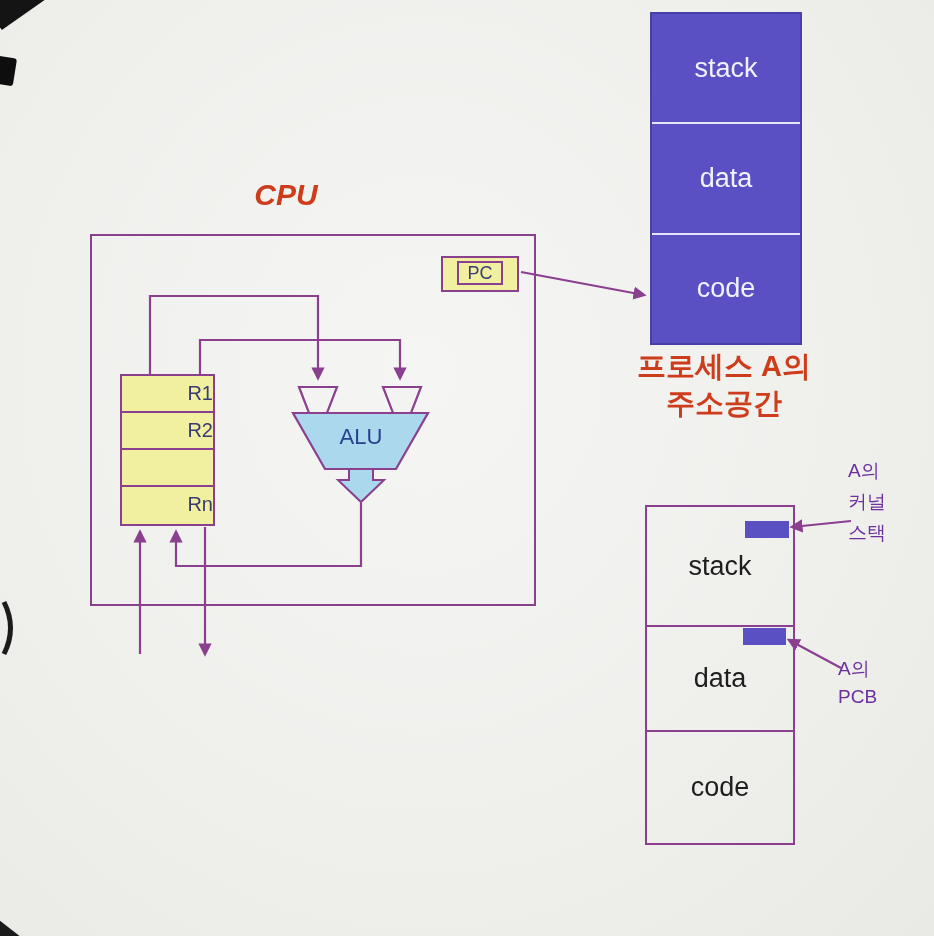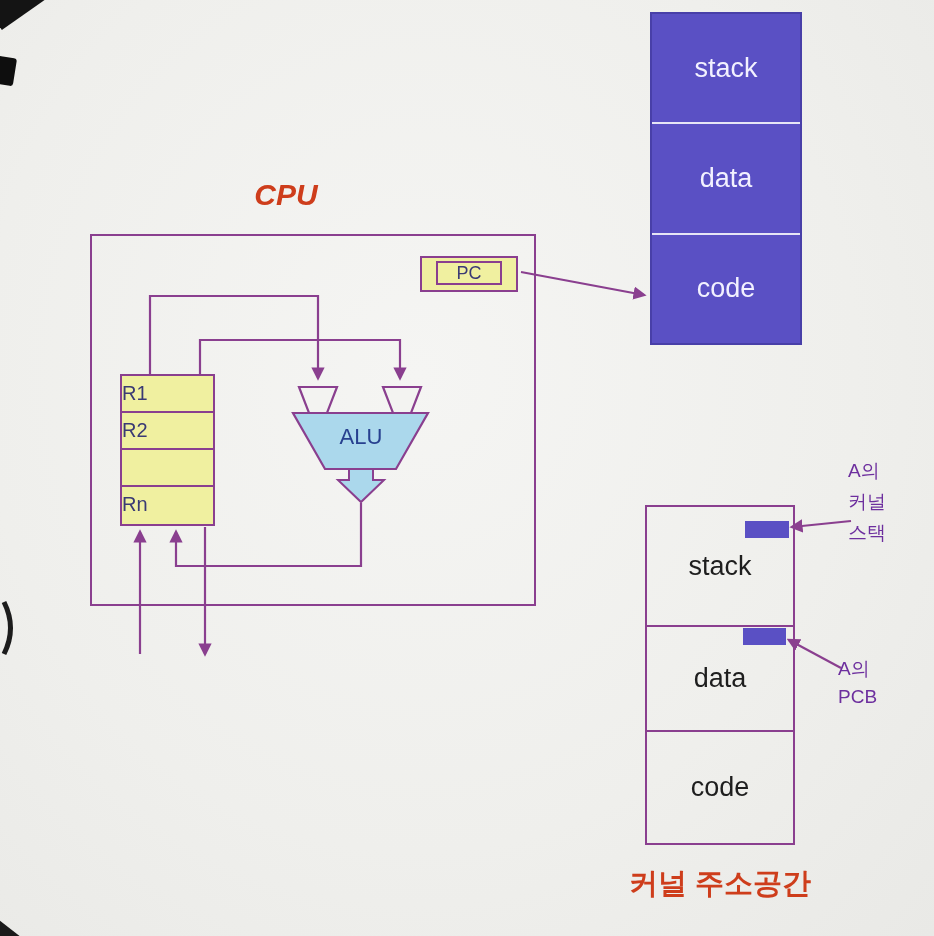--- a/index.html
+++ b/index.html
@@ -14,28 +14,28 @@
   .artifact { position:absolute; background:#141414; }
   .art-corner-tl { left:-12px; top:-14px; width:58px; height:30px; transform:rotate(-35deg); }
   .art-dash { left:-4px; top:57px; width:19px; height:28px; transform:rotate(9deg); border-radius:3px; background:#0e0e0e; }
   .art-corner-bl { left:-14px; bottom:-12px; width:34px; height:22px; transform:rotate(38deg); background:#1a1a1a; }
 
   
   .cpu-title { left:238px; top:178px; width:96px; text-align:center;
     font-size:30px; font-weight:bold; color:#ce3d1b; position:absolute;font-style:italic; }
   .cpu-box { position:absolute; left:90px; top:234px; width:446px; height:372px;
     border:2px solid #8a3f8f; }
-  .pc-box { position:absolute; left:420px; top:256px; width:98px; height:36px;
+  .pc-box { position:absolute; left:441px; top:256px; width:78px; height:36px;
     background:#f0f0a0; border:2px solid #8a3f8f; }
   .pc-inner { margin:3px 14px; height:24px; line-height:21px; text-align:center;
     border:2px solid #8a3f8f; font-size:18px; color:#3a3a74; background:#f0f0a0; }
 
   .reg-file { position:absolute; left:120px; top:374px; width:95px; height:152px;
     background:#f0f0a0; border:2px solid #8a3f8f; }
-  .reg-row { height:37px; line-height:34px; text-align:left; font-size:20px;
+  .reg-row { height:37px; line-height:34px; text-align:right; font-size:20px;
     color:#3a3a74; border-bottom:2px solid #8a3f8f; }
   .reg-row.last { border-bottom:none; }
 
   #wires { position:absolute; left:0; top:0; pointer-events:none; }
 
   .alu-label { position:absolute; left:296px; top:424px; width:130px; text-align:center;
     font-size:22px; font-weight:normal; color:#27408f; }
 
   
   .pmem { position:absolute; left:650px; top:12px; width:152px; height:333px;
@@ -115,35 +115,38 @@
     <path d="M4,602 Q17,628 4,654" fill="none" stroke="#1c1c1c" stroke-width="5"></path>
   </svg>
 
   <div class="alu-label">ALU</div>
 
   <div class="pmem">
     <div class="pmem-seg">stack</div>
     <div class="pmem-seg mid">data</div>
     <div class="pmem-seg mid">code</div>
   </div>
+  <div class="pmem-caption">
+    <div>프로세스 A의</div>
+    <div>주소공간</div>
+  </div>
 
   <div class="kmem">
     <div class="kmem-seg s1">stack</div>
     <div class="kmem-seg s2">data</div>
     <div class="kmem-seg s3">code</div>
     <div class="kmarker m1"></div>
     <div class="kmarker m2"></div>
   </div>
 
   <div class="kstack-label">
     <div>A의</div>
     <div>커널</div>
     <div>스택</div>
   </div>
 
   <div class="pcb-label">
     <div>A의</div>
     <div>PCB</div>
   </div>
 
-  <div class="kmem-caption">커널 주소공간</div>
 
 </div>
 
 </body></html>

